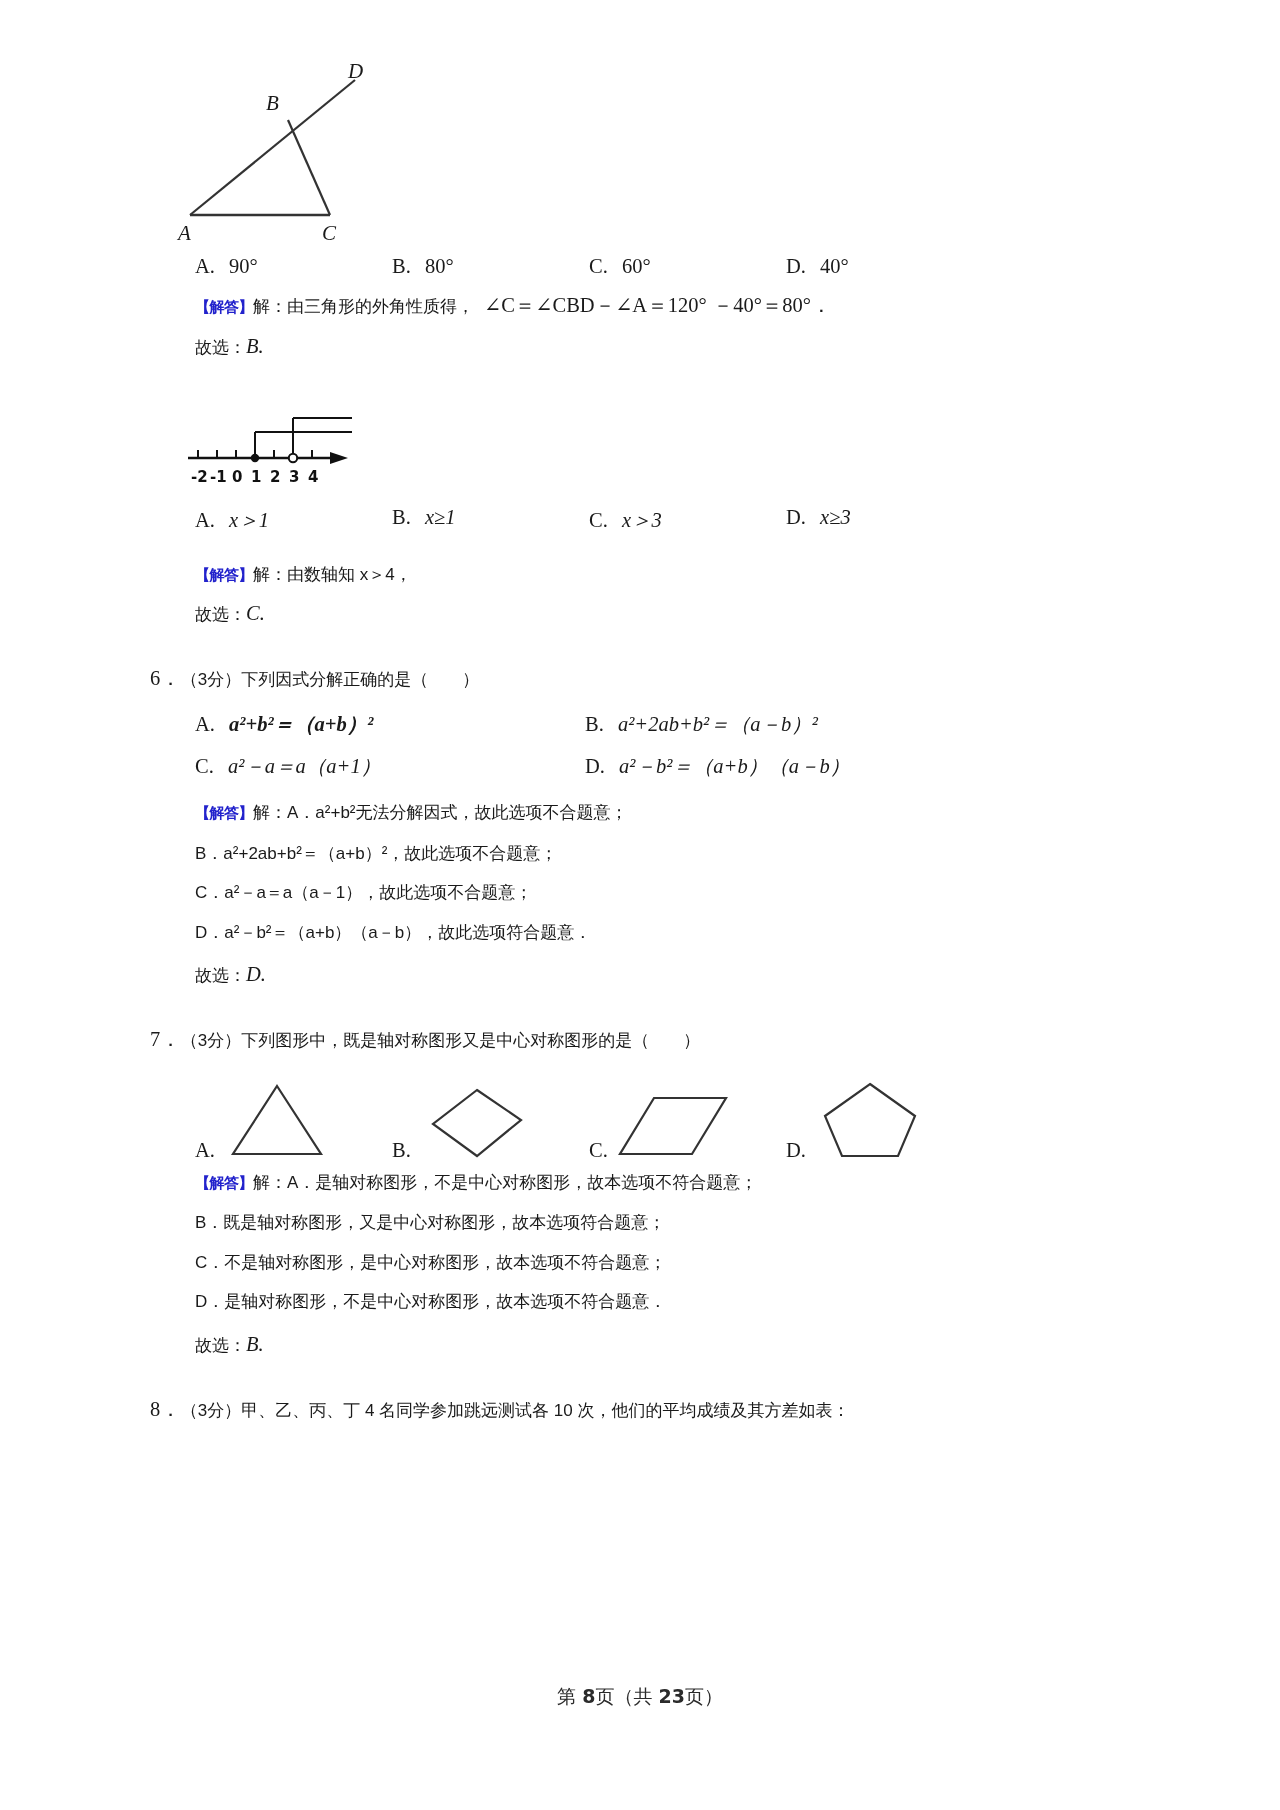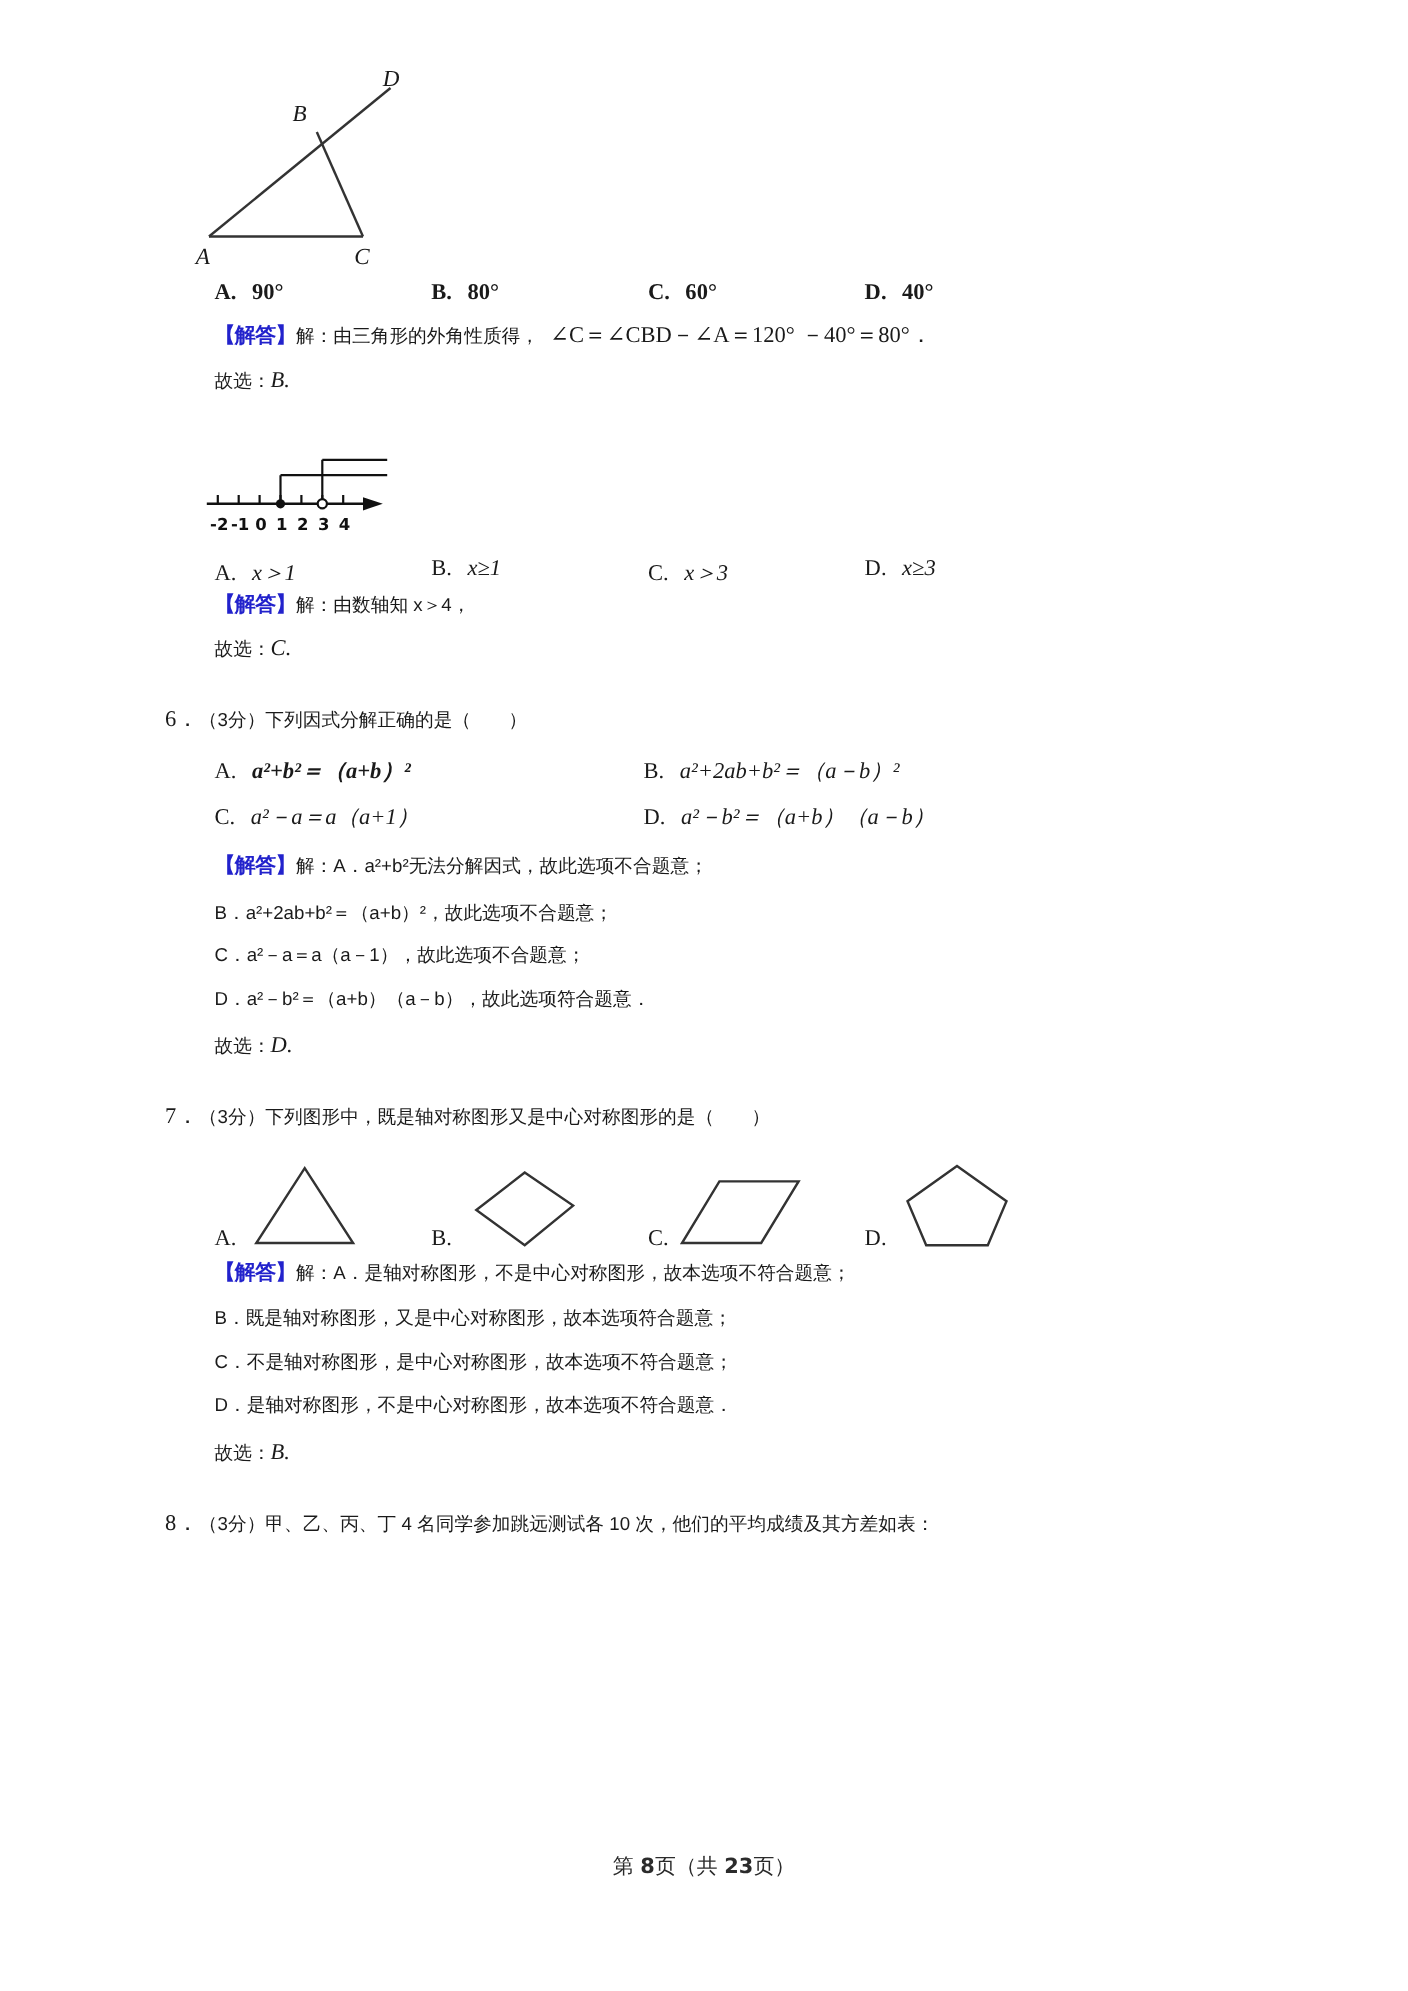--- a/index.html
+++ b/index.html
@@ -35,21 +35,21 @@
   }
   .solution-line {
     font-size: 20.5px;
     line-height: 1.5;
     margin: 0;
     padding-left: 45px;
   }
   .tag-jieda {
     color: #2222cc;
     font-family: Liberation Mono, monospace;
-    font-size: 19px;
+    font-size: 15px;
     font-weight: 600;
     letter-spacing: -0.5px;
   }
   .cn {
     font-family: Liberation Sans, sans-serif;
     font-size: 17px;
   }
   .mi {
     font-style: italic;
     font-family: "Liberation Serif", serif;
@@ -125,21 +125,21 @@
         <line x1="20" y1="155" x2="160" y2="155" stroke="#333" stroke-width="2.4"></line>
         <line x1="20" y1="155" x2="185" y2="20" stroke="#333" stroke-width="2.2"></line>
         <line x1="118" y1="60" x2="160" y2="155" stroke="#333" stroke-width="2.2"></line>
         <text x="8" y="180" font-family="Liberation Serif, serif" font-style="italic" font-size="21" fill="#1a1a1a">A</text>
         <text x="152" y="180" font-family="Liberation Serif, serif" font-style="italic" font-size="21" fill="#1a1a1a">C</text>
         <text x="96" y="50" font-family="Liberation Serif, serif" font-style="italic" font-size="21" fill="#1a1a1a">B</text>
         <text x="178" y="18" font-family="Liberation Serif, serif" font-style="italic" font-size="21" fill="#1a1a1a">D</text>
       </svg>
     </div>
 
-    <div class="opt-row opt-4" style="margin-bottom:12px;font-weight:bold;">
+    <div class="opt-row opt-4" style="margin-bottom:12px;">
       <div class="opt">
         <span>A.</span>
         <span style="padding-left:9px;">90°</span>
       </div>
       <div class="opt">
         <span>B.</span>
         <span style="padding-left:9px;">80°</span>
       </div>
       <div class="opt">
         <span>C.</span>
@@ -187,21 +187,21 @@
         <text x="11" y="86" font-family="DejaVu Sans, sans-serif" font-size="15" font-weight="700" fill="#111">-2</text>
         <text x="30" y="86" font-family="DejaVu Sans, sans-serif" font-size="15" font-weight="700" fill="#111">-1</text>
         <text x="52" y="86" font-family="DejaVu Sans, sans-serif" font-size="15" font-weight="700" fill="#111">0</text>
         <text x="71" y="86" font-family="DejaVu Sans, sans-serif" font-size="15" font-weight="700" fill="#111">1</text>
         <text x="90" y="86" font-family="DejaVu Sans, sans-serif" font-size="15" font-weight="700" fill="#111">2</text>
         <text x="109" y="86" font-family="DejaVu Sans, sans-serif" font-size="15" font-weight="700" fill="#111">3</text>
         <text x="128" y="86" font-family="DejaVu Sans, sans-serif" font-size="15" font-weight="700" fill="#111">4</text>
       </svg>
     </div>
 
-    <div class="opt-row opt-4" style="margin-bottom:0;">
+    <div class="opt-row opt-4" style="margin-bottom:24px;">
       <div class="opt">
         <span>A.</span>
         <span class="mi" style="padding-left:9px;">x＞1</span>
       </div>
       <div class="opt">
         <span>B.</span>
         <span class="mi" style="padding-left:9px;">x≥1</span>
       </div>
       <div class="opt">
         <span>C.</span>

